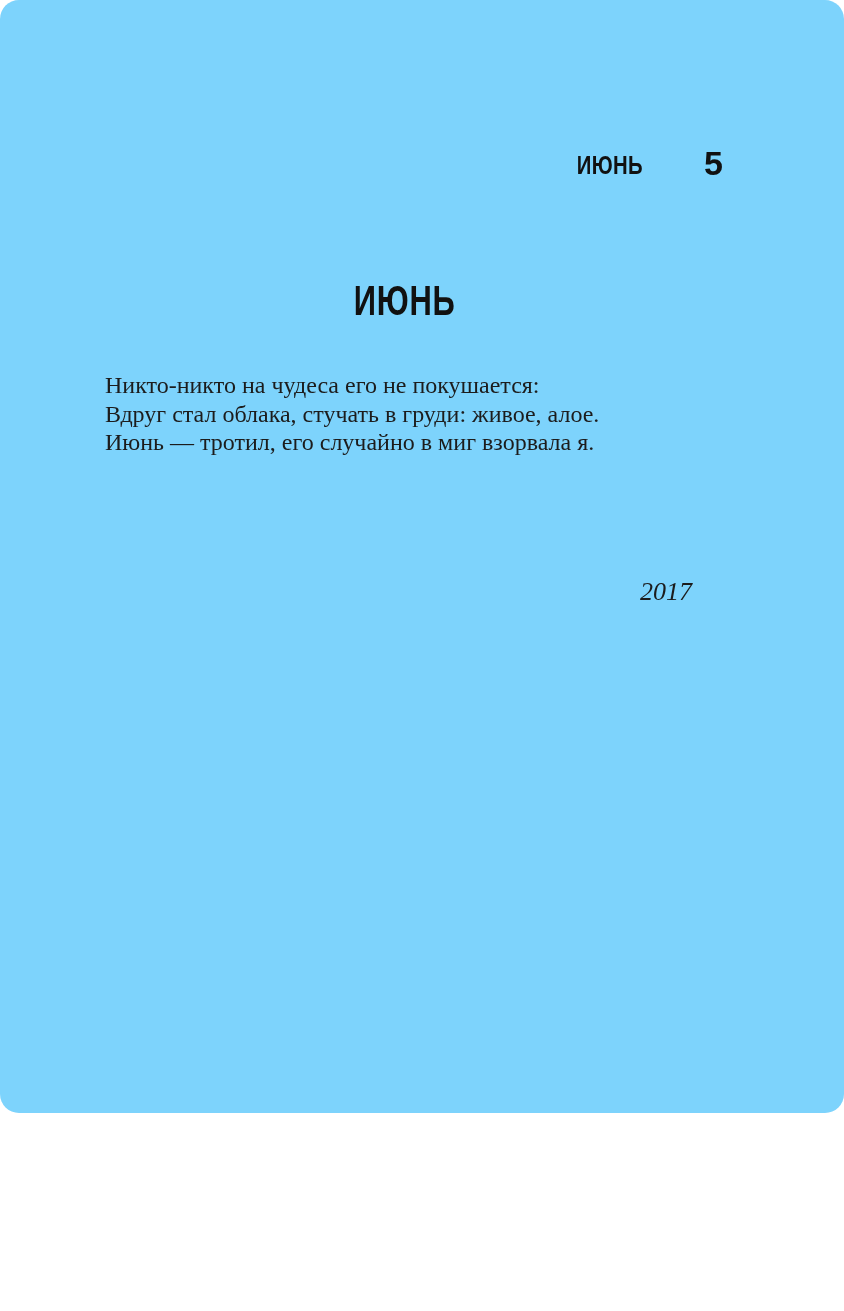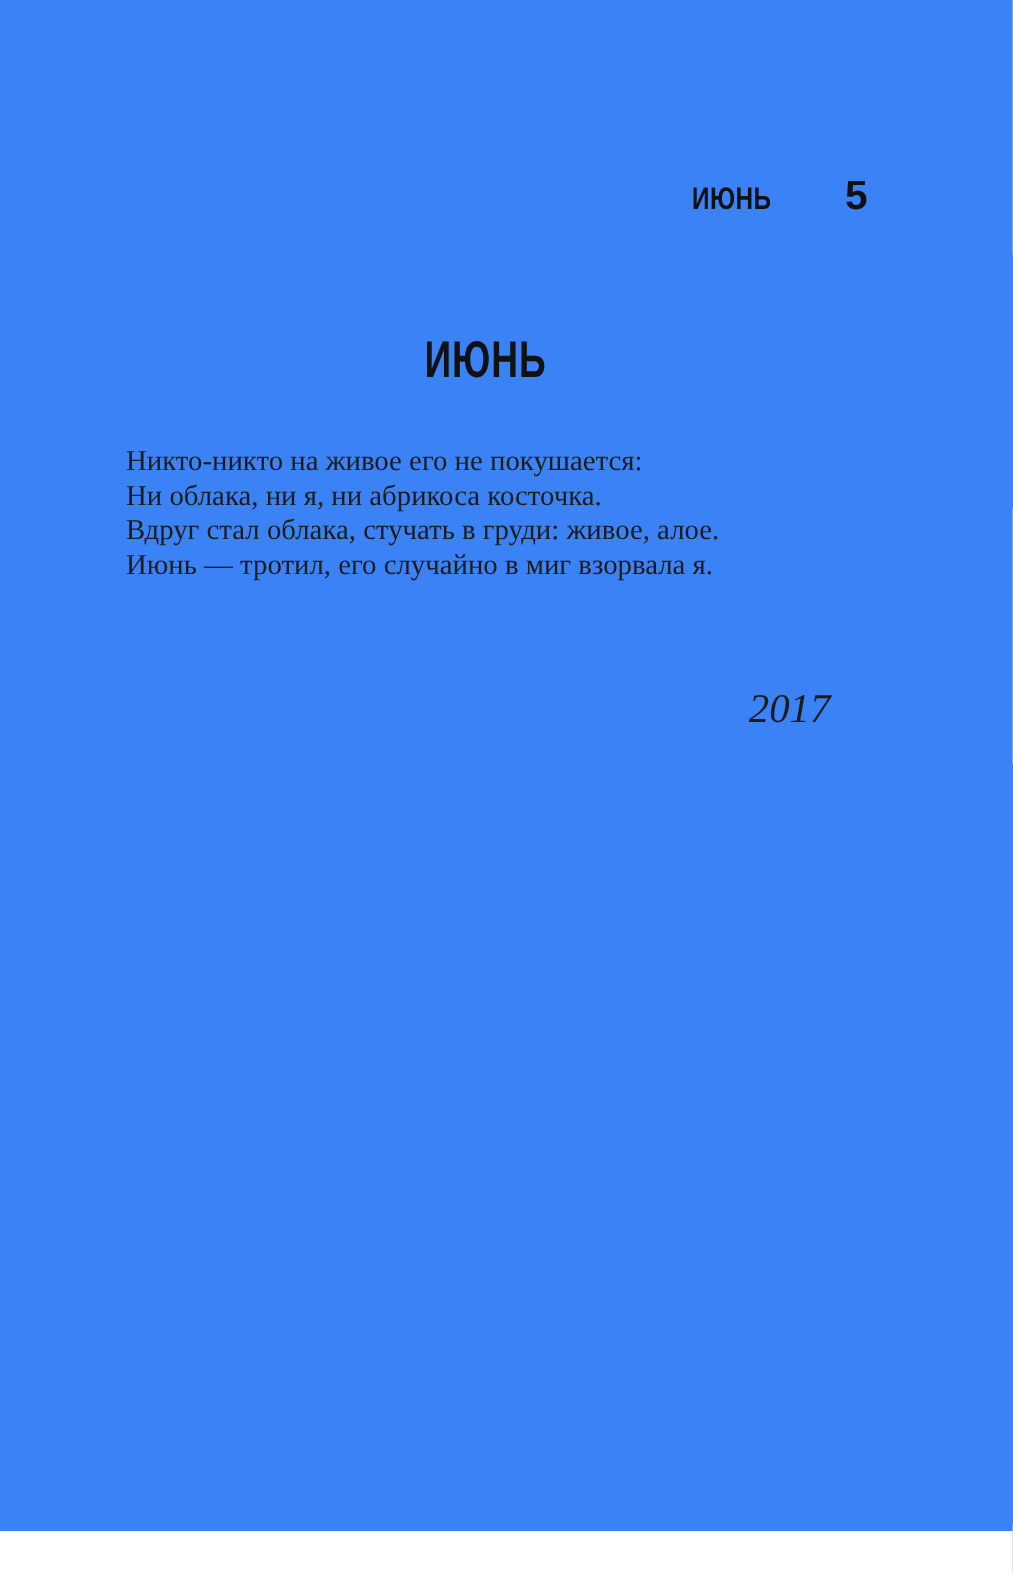--- a/index.html
+++ b/index.html
@@ -3,24 +3,25 @@
 <meta charset="utf-8">
 <style>
   html, body {
     margin: 0;
     padding: 0;
     background: #ffffff;
   }
   .page {
     position: relative;
     width: 844px;
-    height: 1276px;
-    background: #3b82f6;
+    height: 1113px;
+    background: #7dd3fc;
     overflow: hidden;
     font-family: "Liberation Serif", serif;
+    border-radius: 19px;
   }
   
   .running-header-title {
     position: absolute;
     top: 152px;
     right: 201px;
     font-family: "Liberation Sans", sans-serif;
     font-weight: bold;
     font-size: 26px;
     line-height: 26px;
@@ -74,40 +75,39 @@
   .poem-line {
     white-space: nowrap;
   }
   
   .poem-year {
     position: absolute;
     top: 577px;
     right: 152px;
     font-family: "Liberation Serif", serif;
     font-style: italic;
-    font-size: 34px;
+    font-size: 26px;
     line-height: 30px;
     color: #1c1c1c;
   }
 </style>
 </head>
 <body>
 
 <div class="page">
 
   <span class="running-header-title">ИЮНЬ</span>
 
   <span class="page-number">5</span>
 
   <h1 class="poem-title">
     <span class="condensed">ИЮНЬ</span>
   </h1>
 
   <div class="poem">
-    <div class="poem-line">Никто-никто на живое его не покушается:</div>
-    <div class="poem-line">Ни облака, ни я, ни абрикоса косточка.</div>
+    <div class="poem-line">Никто-никто на чудеса его не покушается:</div>
     <div class="poem-line">Вдруг стал облака, стучать в груди: живое, алое.</div>
     <div class="poem-line">Июнь — тротил, его случайно в миг взорвала я.</div>
   </div>
 
   <div class="poem-year">2017</div>
 
 </div>
 
 </body></html>

